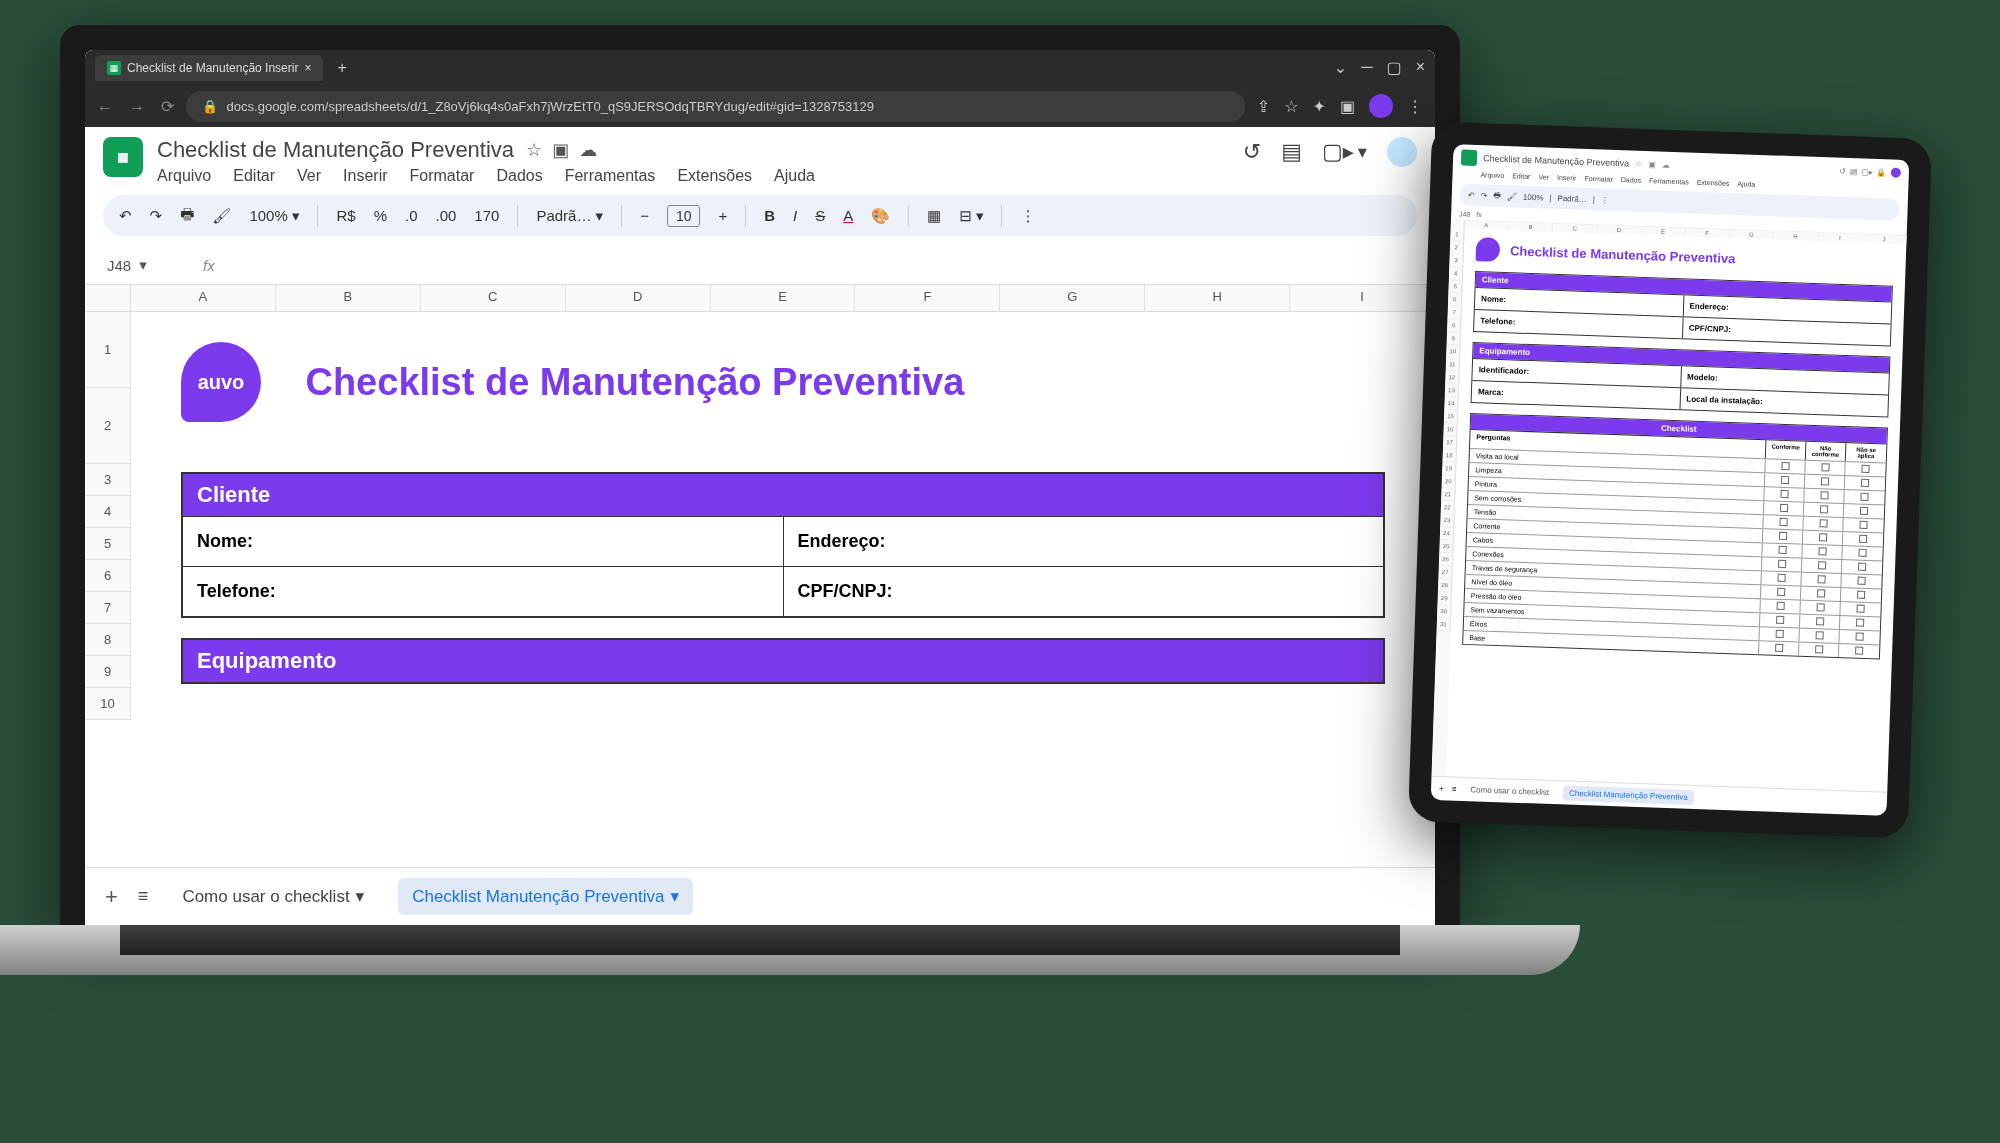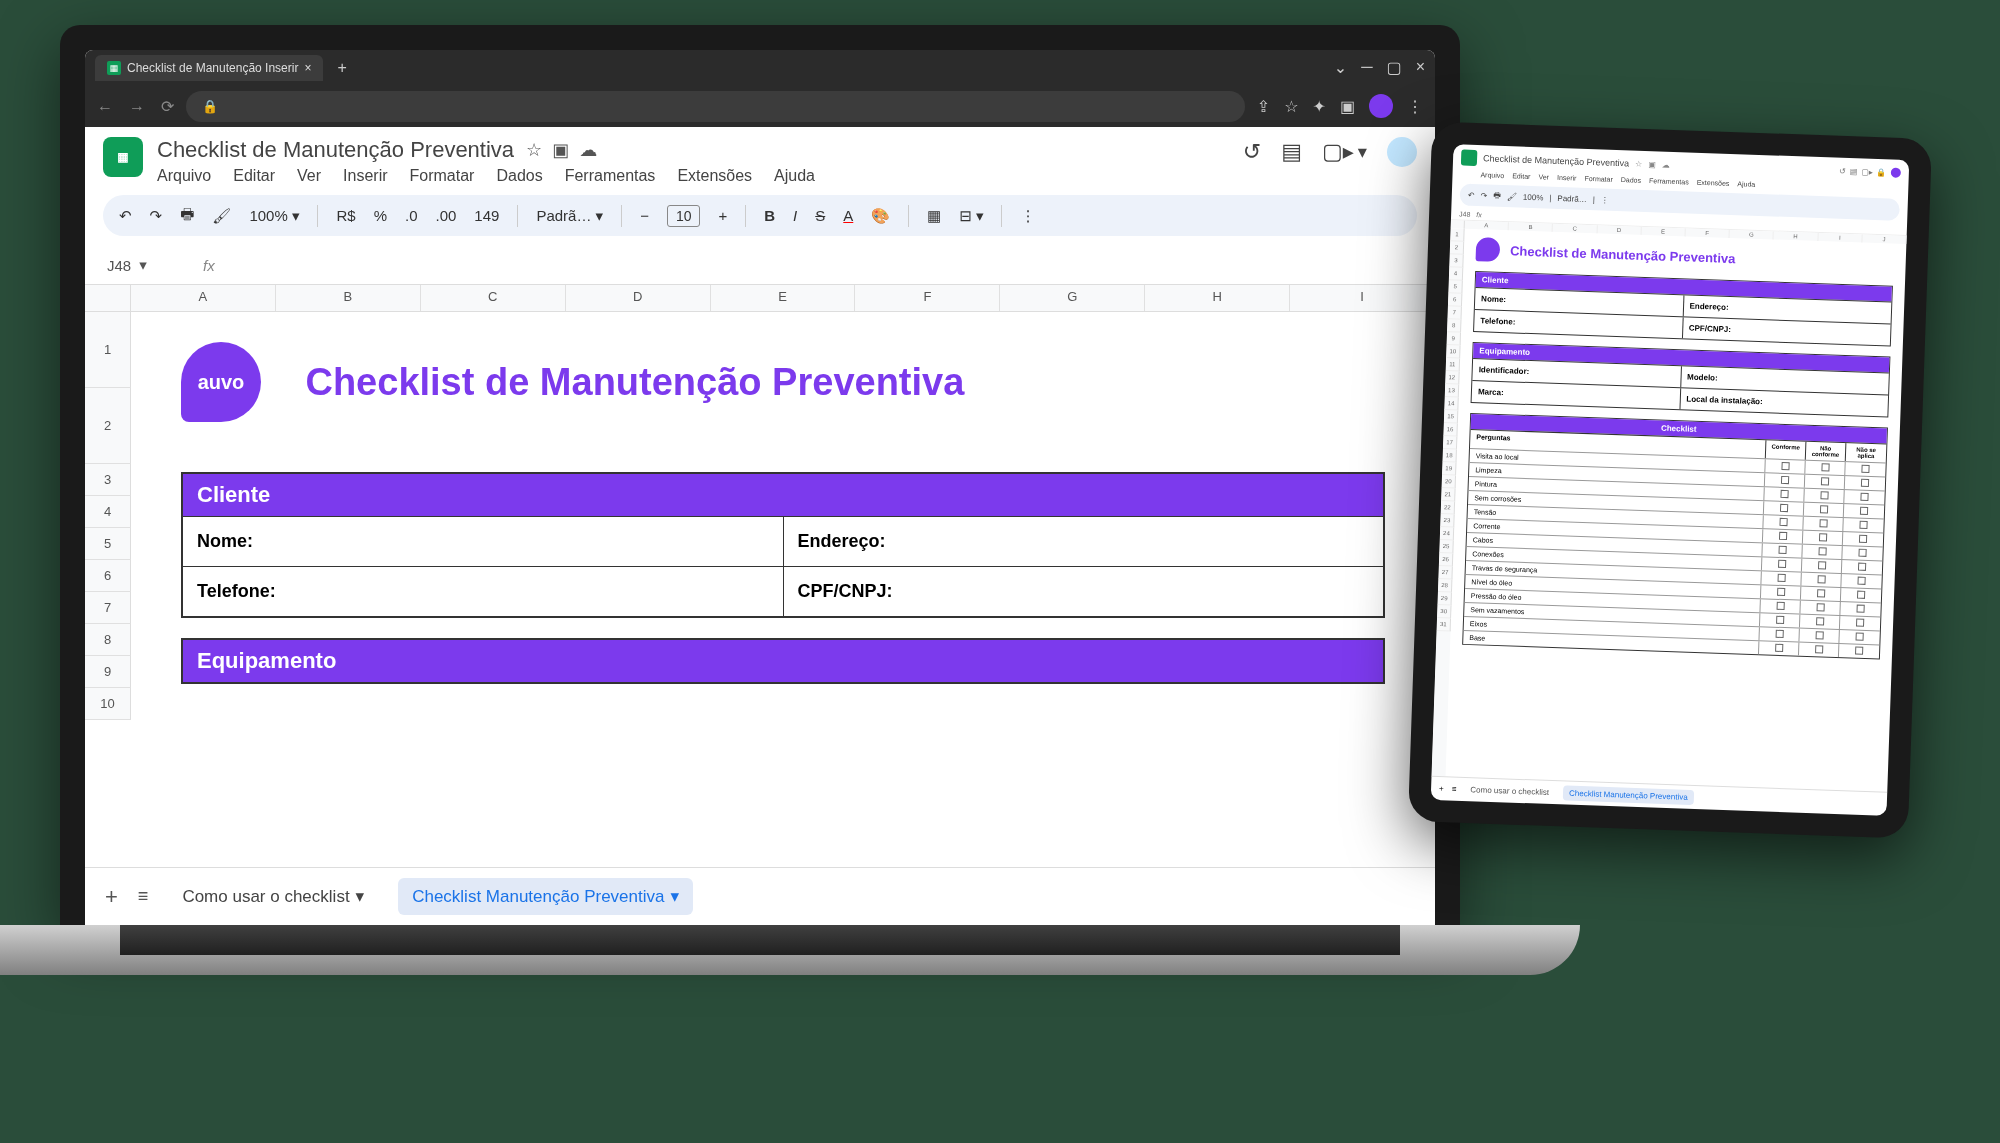--- a/index.html
+++ b/index.html
@@ -136,20 +136,21 @@
       </div>
 
       <div class="addr-bar">
         <div class="nav-icons">
           <span>←</span>
           <span>→</span>
           <span>⟳</span>
         </div>
         <div class="url-field">
           <span>🔒</span>
+          <span>docs.google.com/spreadsheets/d/1_Z8oVj6kq4s0aFxh7jWrzEtT0_qS9JERSOdqTBRYdug/edit#gid=1328753129</span>
         </div>
         <div class="right-icons">
           <span>⇪</span>
           <span>☆</span>
           <span>✦</span>
           <span>▣</span>
           <span class="avatar-circle"></span>
           <span>⋮</span>
         </div>
       </div>
@@ -189,21 +190,21 @@
         <span class="tb-btn">↶</span>
         <span class="tb-btn">↷</span>
         <span class="tb-btn">🖶</span>
         <span class="tb-btn">🖌</span>
         <span class="tb-btn"><span>100%</span> ▾</span>
         <span class="sep"></span>
         <span class="tb-btn">R$</span>
         <span class="tb-btn">%</span>
         <span class="tb-btn">.0</span>
         <span class="tb-btn">.00</span>
-        <span class="tb-btn">149</span>
+        <span class="tb-btn">170</span>
         <span class="sep"></span>
         <span class="tb-btn"><span>Padrã…</span> ▾</span>
         <span class="sep"></span>
         <span class="tb-btn">−</span>
         <span class="font-size-box">10</span>
         <span class="tb-btn">+</span>
         <span class="sep"></span>
         <span class="tb-btn"><b>B</b></span>
         <span class="tb-btn"><i>I</i></span>
         <span class="tb-btn"><s>S</s></span>

